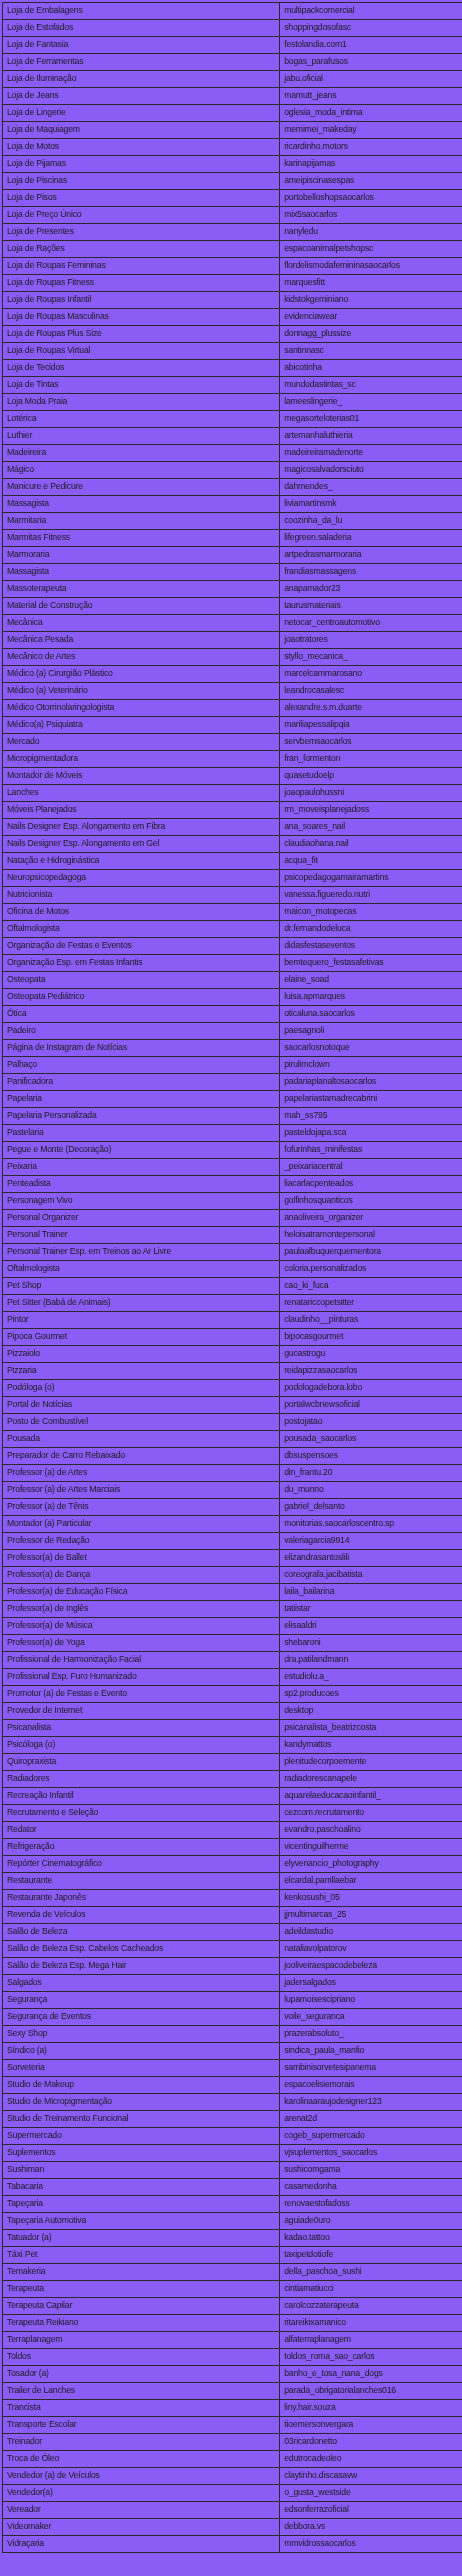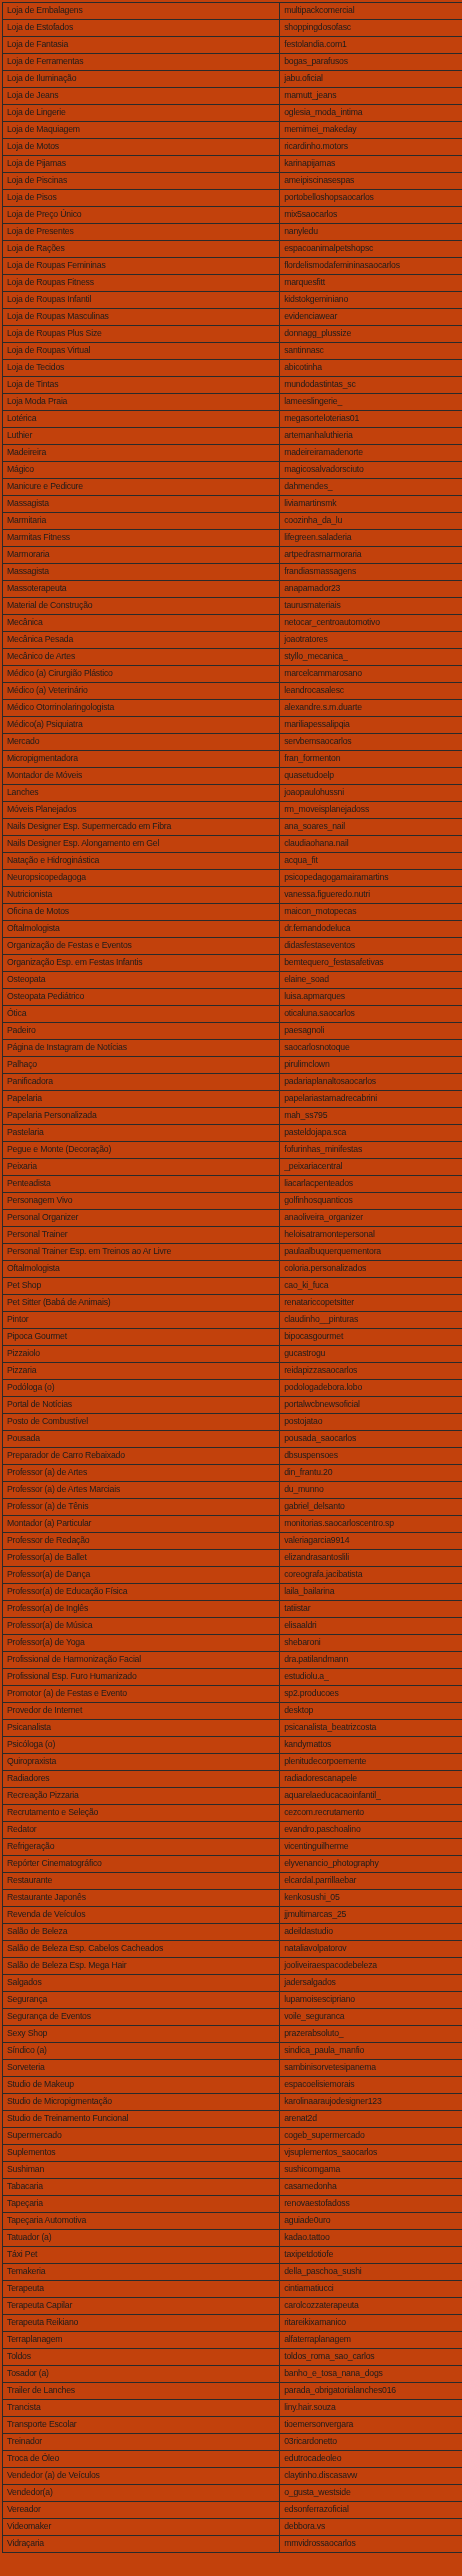--- a/index.html
+++ b/index.html
@@ -9,21 +9,21 @@
     width: 463px;
   }
   body {
     font-family: "Liberation Sans", sans-serif;
     color: #1c1c1c;
   }
   .page {
     position: relative;
     width: 463px;
     height: 2576px;
-    background: #c2410c;
+    background: #8b5cf6;
     text-decoration: underline;
   }
   table.biz-table {
     position: absolute;
     left: 1.8px;
     top: 1.8px;
     width: 459px;
     border-collapse: collapse;
     table-layout: fixed;
     border: 1.2px solid #2a2a2a;
@@ -234,21 +234,21 @@
         </tr>
         <tr>
           <td class="col-category">Lanches</td>
           <td class="col-handle">joaopaulohussni</td>
         </tr>
         <tr>
           <td class="col-category">Móveis Planejados</td>
           <td class="col-handle">rm_moveisplanejadoss</td>
         </tr>
         <tr>
-          <td class="col-category">Nails Designer Esp. Supermercado em Fibra</td>
+          <td class="col-category">Nails Designer Esp. Alongamento em Fibra</td>
           <td class="col-handle">ana_soares_nail</td>
         </tr>
         <tr>
           <td class="col-category">Nails Designer Esp. Alongamento em Gel</td>
           <td class="col-handle">claudiaohana.nail</td>
         </tr>
         <tr>
           <td class="col-category">Natação e Hidroginástica</td>
           <td class="col-handle">acqua_fit</td>
         </tr>
@@ -462,21 +462,21 @@
         </tr>
         <tr>
           <td class="col-category">Quiropraxista</td>
           <td class="col-handle">plenitudecorpoemente</td>
         </tr>
         <tr>
           <td class="col-category">Radiadores</td>
           <td class="col-handle">radiadorescanapele</td>
         </tr>
         <tr>
-          <td class="col-category">Recreação Pizzaria</td>
+          <td class="col-category">Recreação Infantil</td>
           <td class="col-handle">aquarelaeducacaoinfantil_</td>
         </tr>
         <tr>
           <td class="col-category">Recrutamento e Seleção</td>
           <td class="col-handle">cezcom.recrutamento</td>
         </tr>
         <tr>
           <td class="col-category">Redator</td>
           <td class="col-handle">evandro.paschoalino</td>
         </tr>

